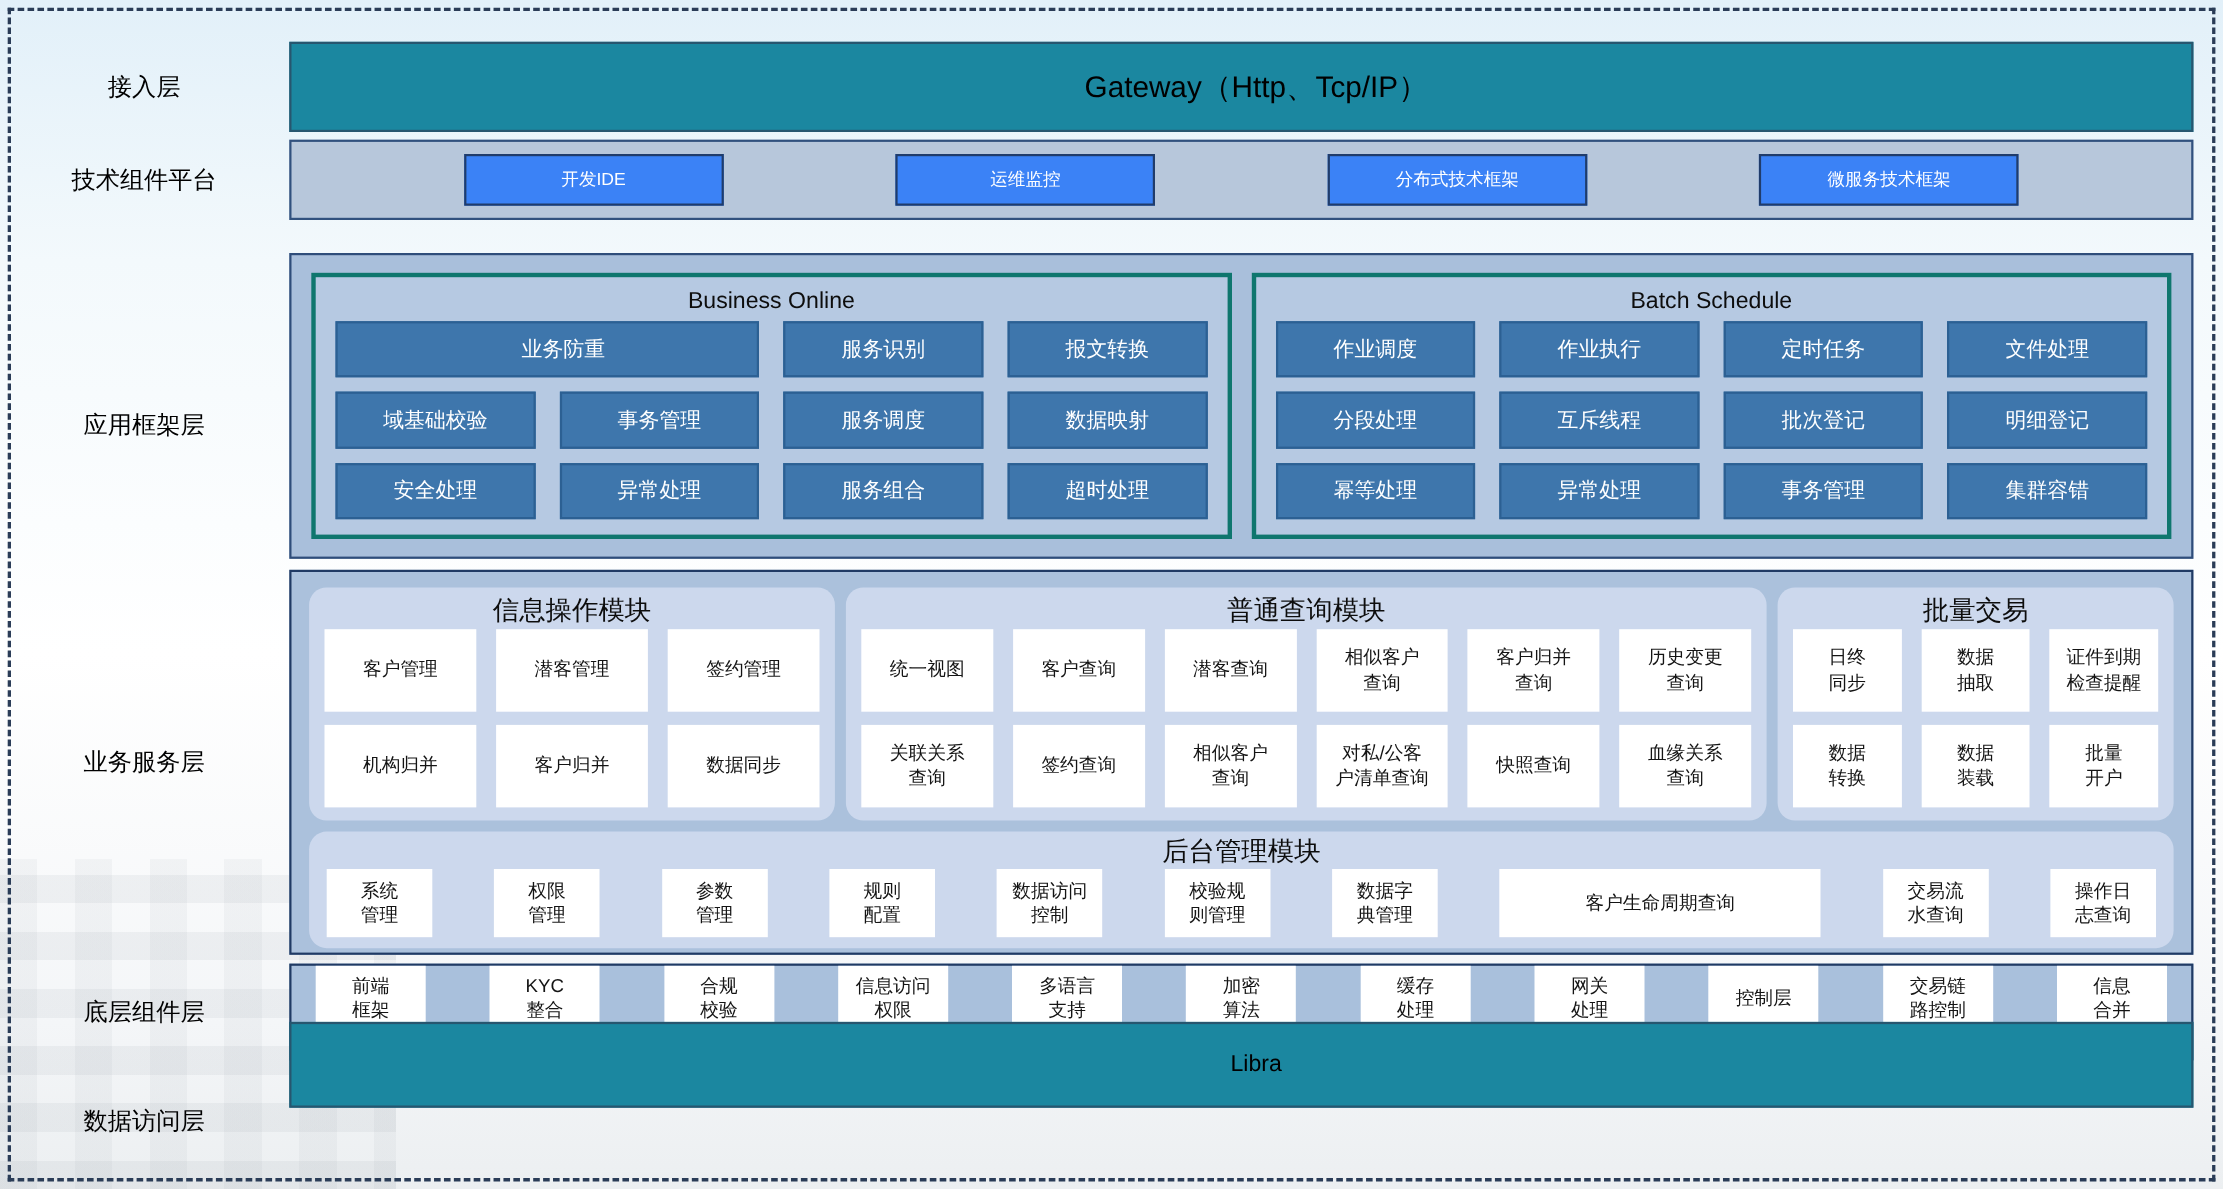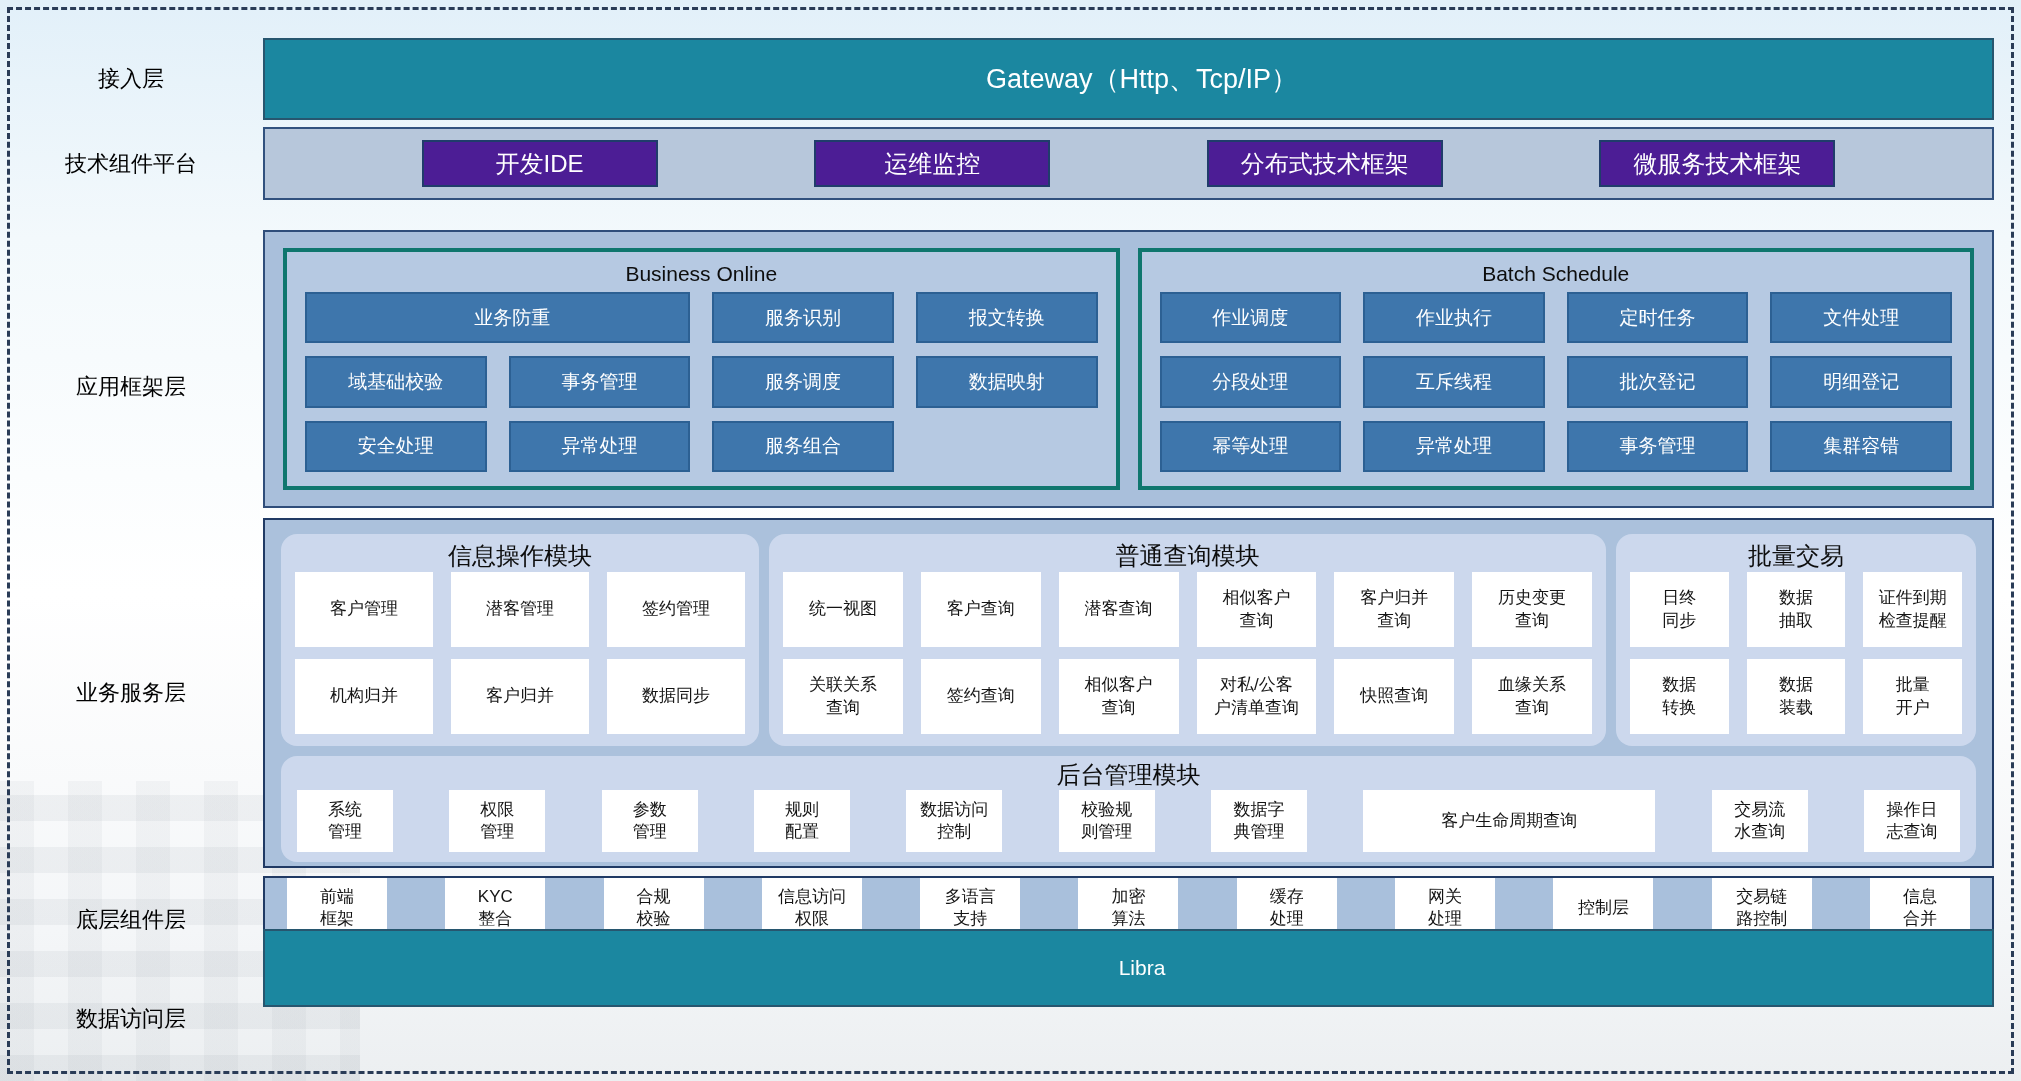--- a/index.html
+++ b/index.html
@@ -16,28 +16,28 @@
       repeating-linear-gradient(90deg,rgba(140,150,160,.08) 0 34px,rgba(255,255,255,0) 34px 68px);
     pointer-events:none;
   }
   .frame{position:absolute;inset:7px;border:3px dashed #2a3c57;pointer-events:none;}
 
   .layer-label{position:absolute;left:0;width:262px;display:flex;align-items:center;justify-content:center;
     font-size:22px;color:#000;}
 
   .content{position:absolute;left:263px;width:1731px;box-sizing:border-box;}
 
-  .teal-bar{background:#1b87a0;border:2px solid #27566f;color:#ffffff;display:flex;align-items:center;justify-content:center;padding-left:27px;}
+  .teal-bar{background:#1b87a0;border:2px solid #27566f;color:#000000;display:flex;align-items:center;justify-content:center;padding-left:27px;}
   .bar-access{top:38px;height:82px;font-size:27px;}
   .bar-libra{top:929px;height:78px;font-size:21px;}
 
   .tech-row{top:127px;height:73px;background:#b7c7db;border:2px solid #31517e;
     display:flex;justify-content:space-evenly;align-items:center;}
-  .navy-btn{height:47px;min-width:236px;padding:0 28px;box-sizing:border-box;background:#4c1d95;border:2px solid #203c6b;
-    color:#fff;font-size:24px;display:flex;align-items:center;justify-content:center;}
+  .navy-btn{height:47px;min-width:236px;padding:0 28px;box-sizing:border-box;background:#3b82f6;border:2px solid #203c6b;
+    color:#fff;font-size:16px;display:flex;align-items:center;justify-content:center;}
 
   .app-frame{top:230px;height:278px;background:#a9bfdb;border:2px solid #2f4d7a;
     display:flex;gap:18px;padding:16px 18px;}
   .frame-panel{flex:1;border:4px solid #0f766e;background:#b6c9e2;box-sizing:border-box;
     padding:4px 18px 14px;display:flex;flex-direction:column;}
   .frame-title{height:36px;line-height:36px;text-align:center;font-size:21px;color:#0d0d0d;}
   .frame-grid{flex:1;display:grid;grid-template-columns:repeat(4,1fr);gap:13px 22px;}
   .steel{background:#3e76ac;border:2px solid #2c6093;color:#fff;font-size:19px;
     display:flex;align-items:center;justify-content:center;}
   .span2{grid-column:1 / span 2;padding-left:29px;}
@@ -94,20 +94,21 @@
         <div class="steel span2">业务防重</div>
         <div class="steel">服务识别</div>
         <div class="steel">报文转换</div>
         <div class="steel">域基础校验</div>
         <div class="steel">事务管理</div>
         <div class="steel">服务调度</div>
         <div class="steel">数据映射</div>
         <div class="steel">安全处理</div>
         <div class="steel">异常处理</div>
         <div class="steel">服务组合</div>
+        <div class="steel">超时处理</div>
       </div>
     </div>
     <div class="frame-panel">
       <div class="frame-title">Batch Schedule</div>
       <div class="frame-grid">
         <div class="steel">作业调度</div>
         <div class="steel">作业执行</div>
         <div class="steel">定时任务</div>
         <div class="steel">文件处理</div>
         <div class="steel">分段处理</div>

